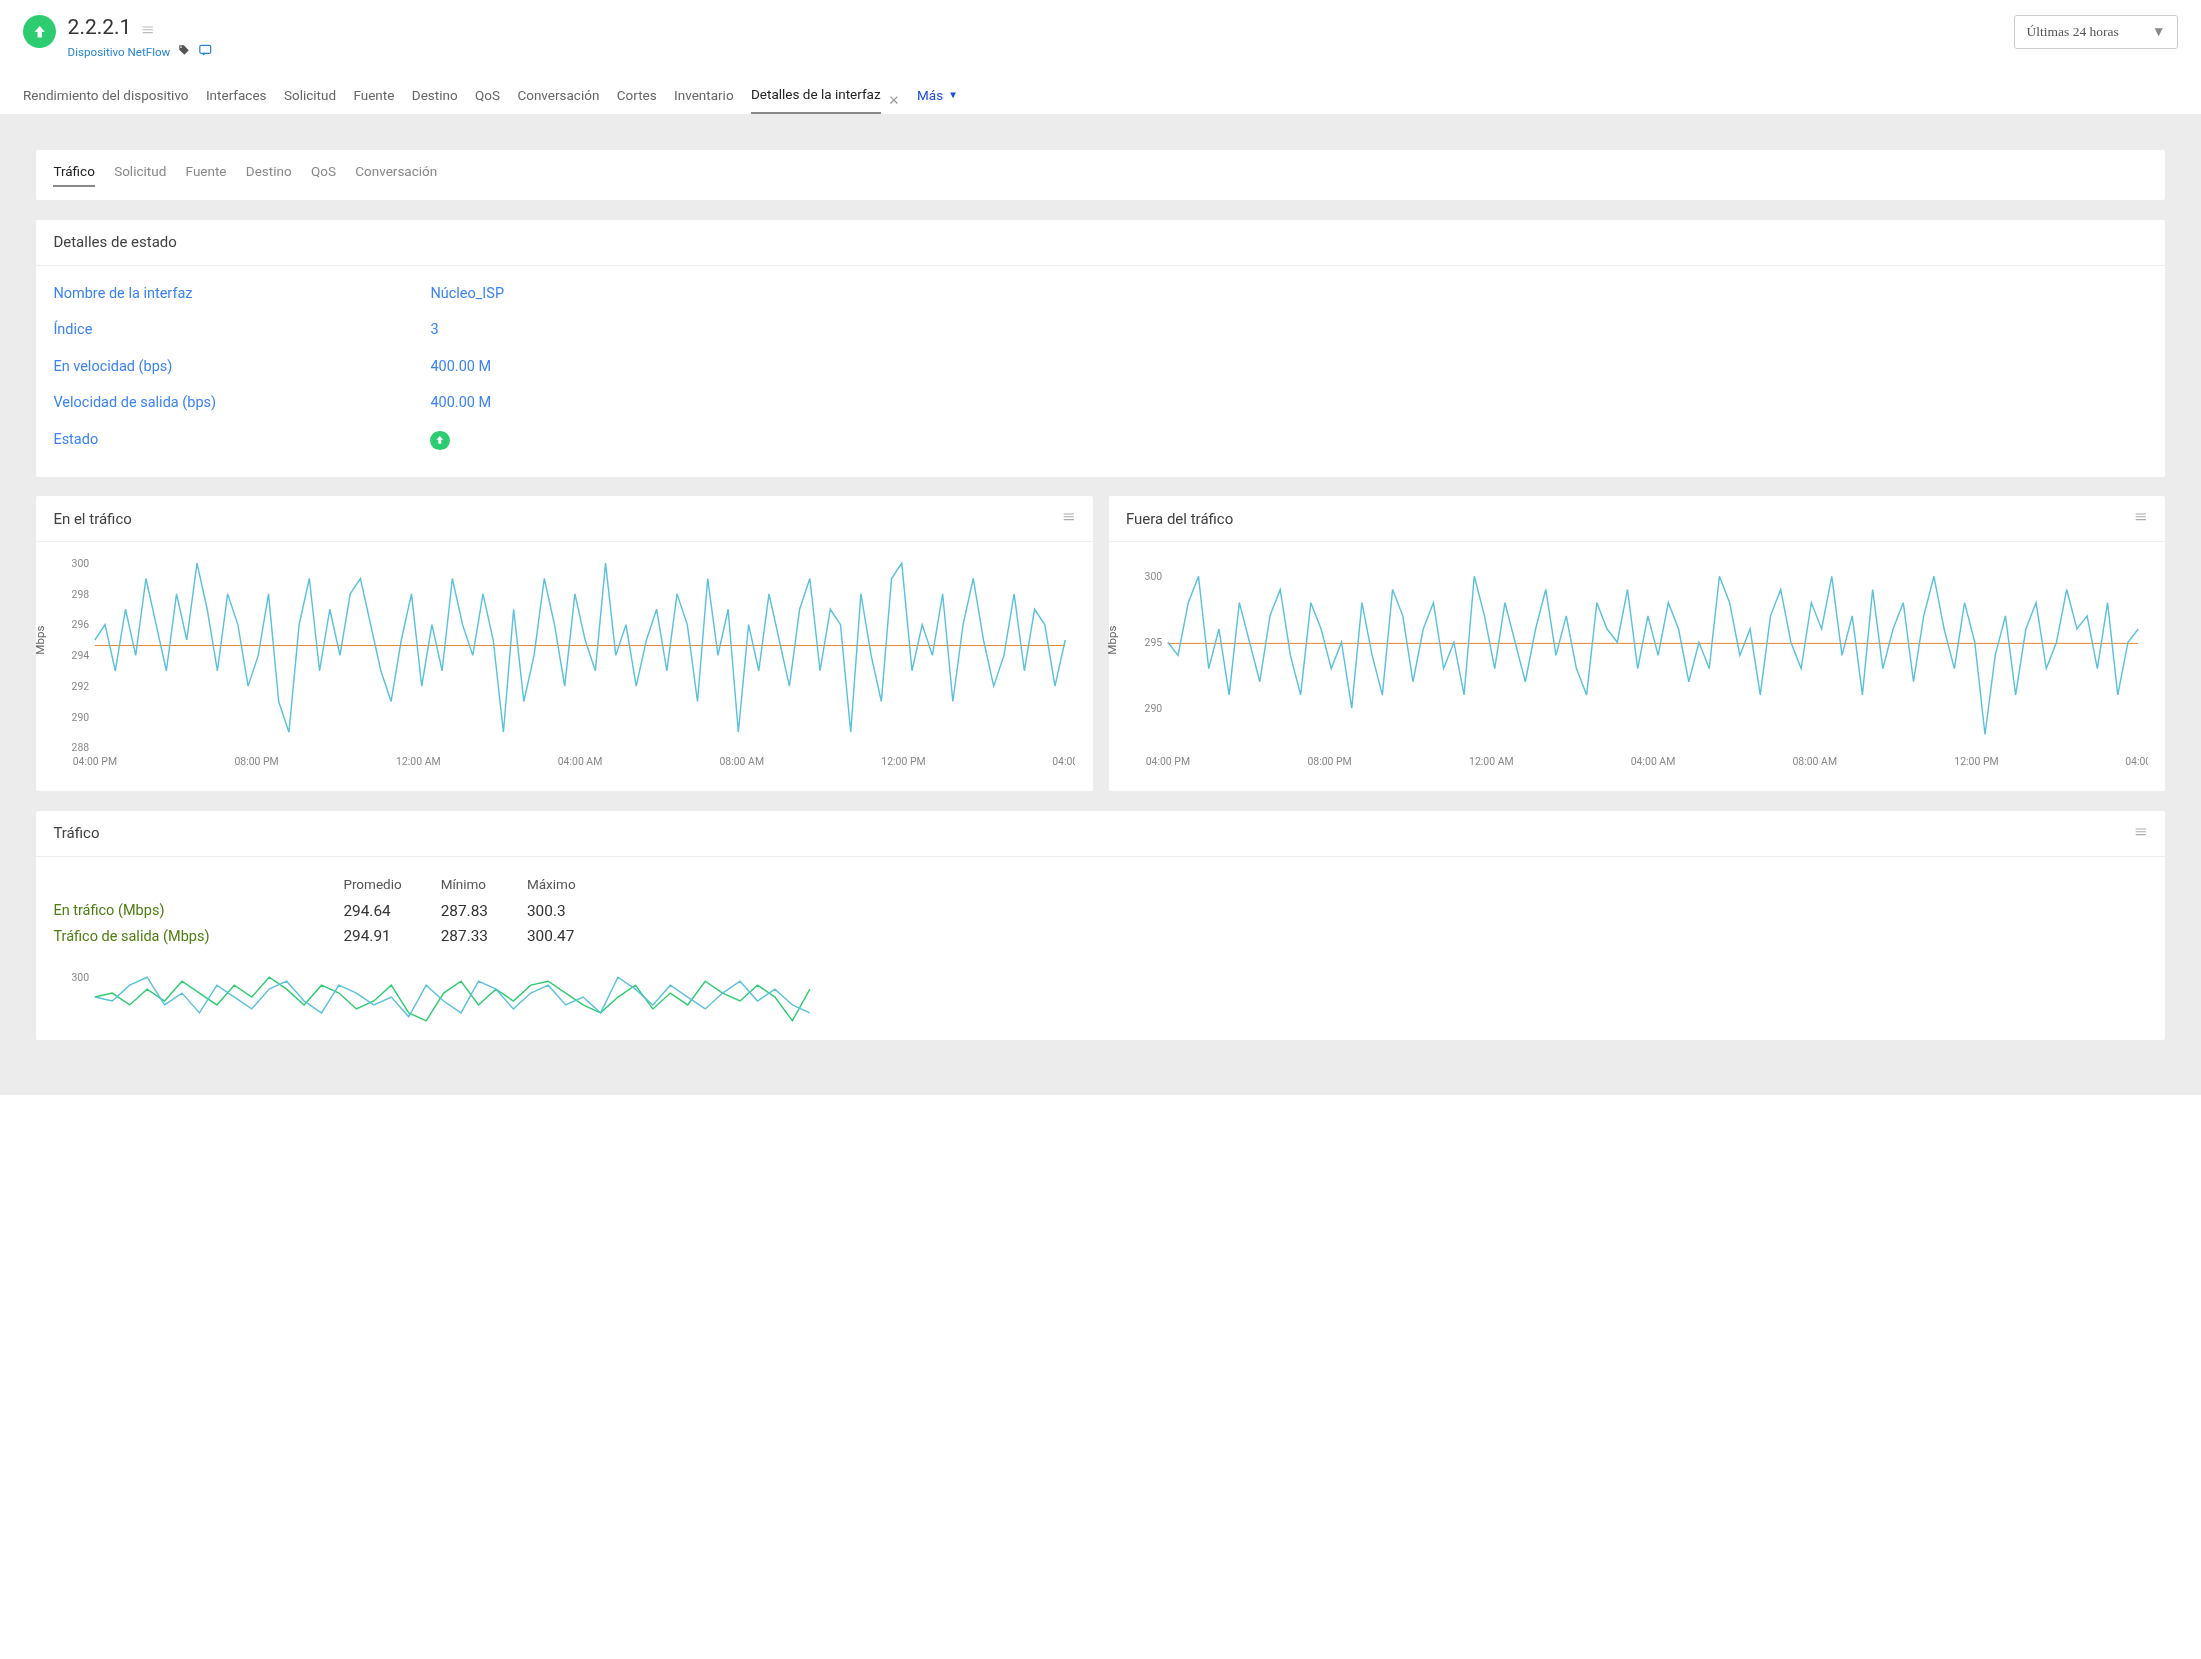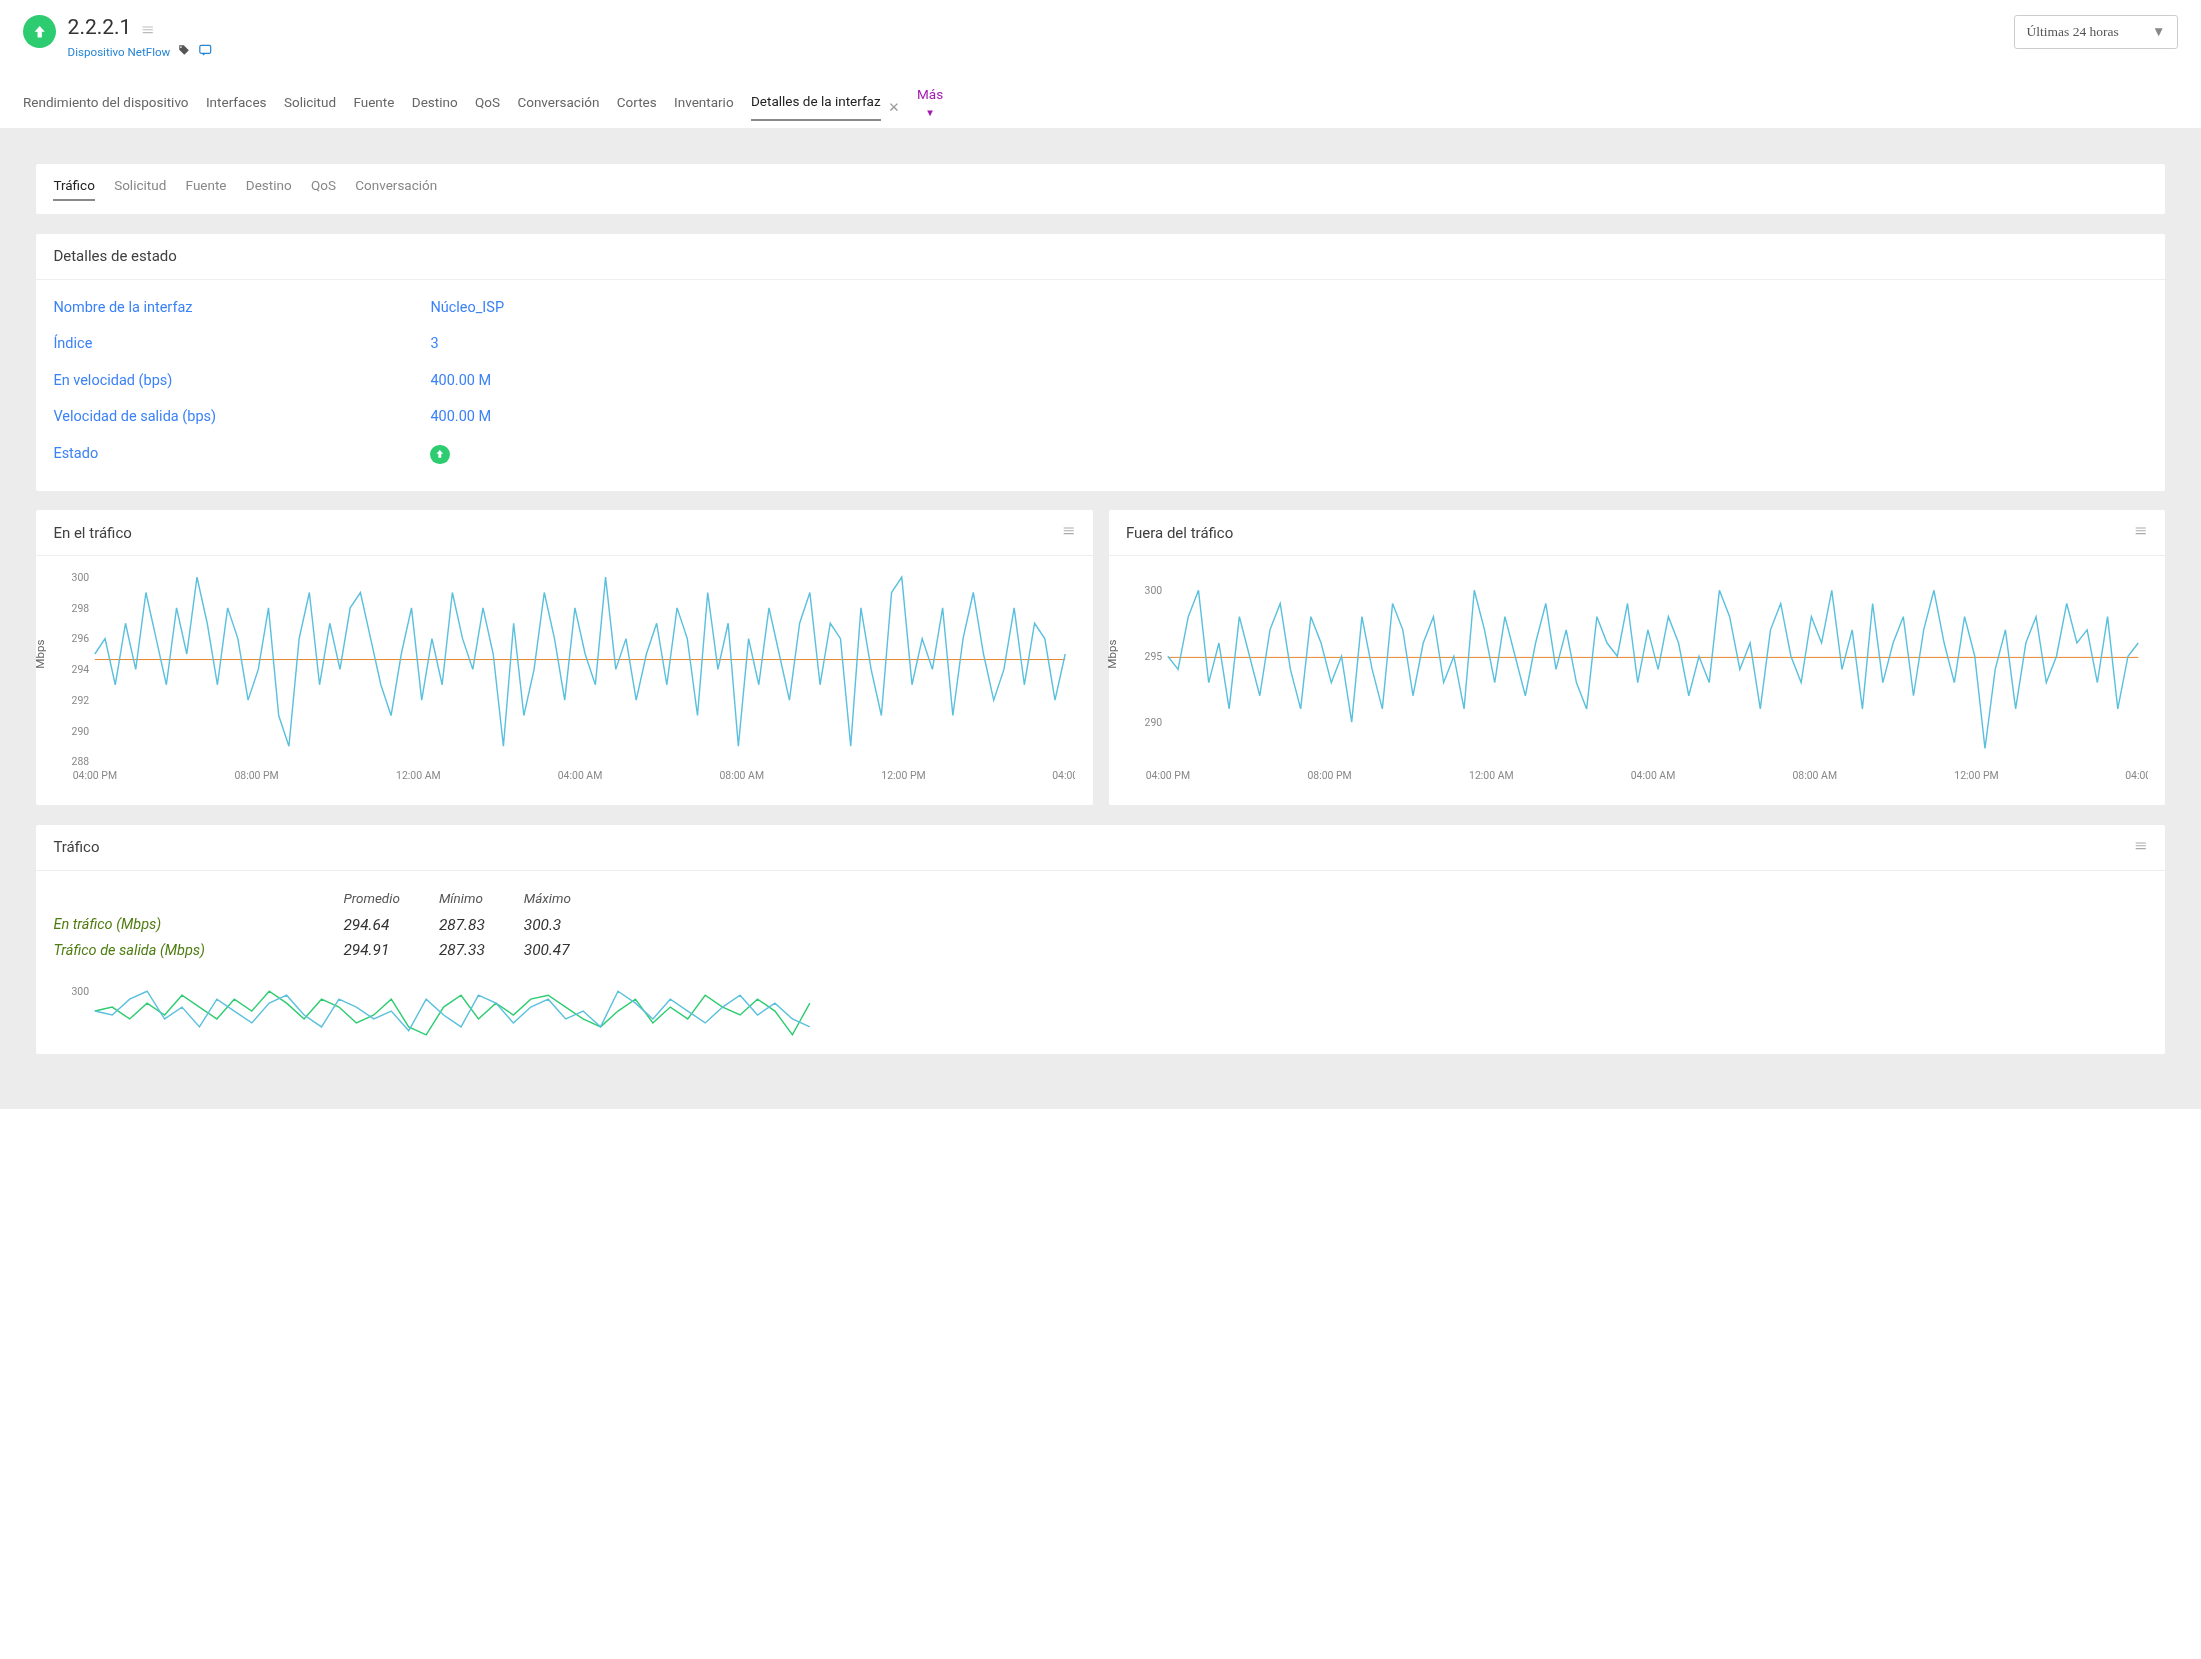--- a/index.html
+++ b/index.html
@@ -13,38 +13,38 @@
 .title-menu { display: inline-block; vertical-align: middle; margin-left: 5.8px; color: #bbb; cursor: pointer; }
 .sub-row { margin-top: 3.9px; display: flex; align-items: center; gap: 7px; font-size: 11.6px; }
 .sub-row a { color: #2585d5; text-decoration: none; cursor: pointer; }
 .sub-row .icon { color: #2585d5; cursor: pointer; }
 .time-select { border: 1px solid #ccc; border-radius: 2.9px; padding: 7.7px 11.6px; min-width: 164px; display: flex; justify-content: space-between; align-items: center; cursor: pointer; color: #555; font-size: 13.5px; font-family: Liberation Serif, serif; }
 .time-select .caret { color: #888; }
 .tabs-main { display: flex; align-items: center; gap: 17.4px; padding: 15.4px 23px 0 23px; border-bottom: 0; font-size: 13.5px; color: #666; margin-top: 9.7px; }
 .tabs-main .tab { cursor: pointer; padding-bottom: 9.7px; white-space: nowrap; }
 .tabs-main .tab.active { color: #222; border-bottom: 2.9px solid #888; font-weight: 400; }
 .tabs-main .close-x { color: #999; cursor: pointer; margin-left: -9.7px; }
-.tabs-main .more { color: #a21caf; display: flex; align-items: center; gap: 5px; flex-direction: column; }
+.tabs-main .more { color: #1d4ed8; display: flex; align-items: center; gap: 5px; }
 .content-bg { background: #ececec; padding: 36px; }
 .card { background: #fff; border-radius: 1.9px; margin-bottom: 19.3px; }
 .sub-tabs { display: flex; gap: 19.3px; padding: 13.5px 17.4px; font-size: 13.5px; color: #888; }
 .sub-tabs .stab { cursor: pointer; padding-bottom: 5.8px; }
 .sub-tabs .stab.active { color: #222; border-bottom: 2.9px solid #888; }
 .panel-title { font-size: 15px; color: #404040; padding: 13.5px 17.4px; border-bottom: 1px solid #eee; display: flex; justify-content: space-between; align-items: center; }
 .panel-title .menu-icon { color: #aaa; cursor: pointer; }
 .detail-rows { padding: 9.7px 17.4px 17.4px 17.4px; }
 .detail-row { display: flex; padding: 9.7px 0; font-size: 14.5px; color: #3b82f6; }
 .detail-row .label { width: 377px; flex-shrink: 0; }
 .detail-row .value { }
 .charts-row { display: flex; gap: 16px; margin-bottom: 19.3px; }
 .chart-card { flex: 1; background: #fff; border-radius: 1.9px; }
 .chart-area { position: relative; padding: 9.7px 17.4px 17.4px 17.4px; }
 .chart-svg { width: 100%; height: 222px; display: block; }
 .y-label { position: absolute; left: 3.9px; top: 50%; transform: rotate(-90deg) translateX(19.3px); transform-origin: left center; font-size: 11.6px; color: #666; }
-.traffic-table { padding: 13.5px 17.4px; font-style: italic; }
+.traffic-table { padding: 13.5px 17.4px; }
 .traffic-table table { border-collapse: collapse; }
 .traffic-table th { text-align: left; font-weight: 400; color: #555; padding: 5.8px 39px 5.8px 0; font-size: 13.5px; }
 .traffic-table td { padding: 3.9px 39px 3.9px 0; font-size: 15.4px; color: #333; }
 .traffic-table .row-label { padding-right: 19.3px; color: #4d7c0f; font-size: 14.5px; width: 290px; margin-top: 46px; }
 .bottom-chart { padding: 9.7px 17.4px; }
 </style>
 </head>
 <body>
 
 <div class="header">

